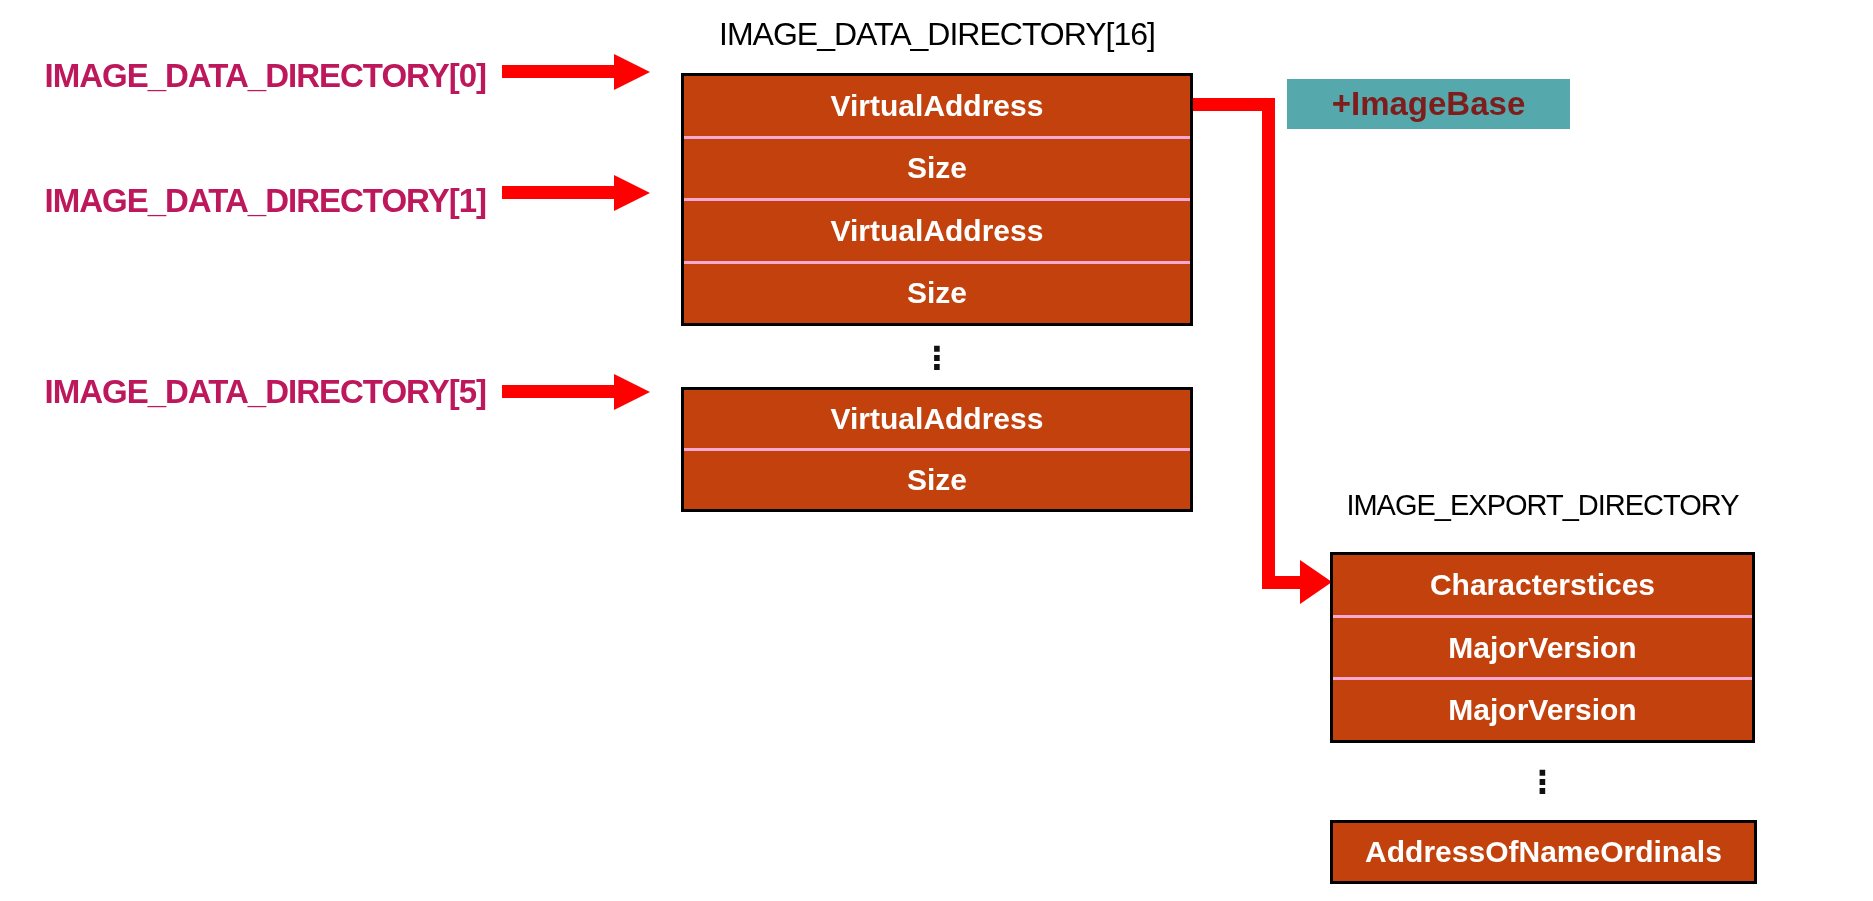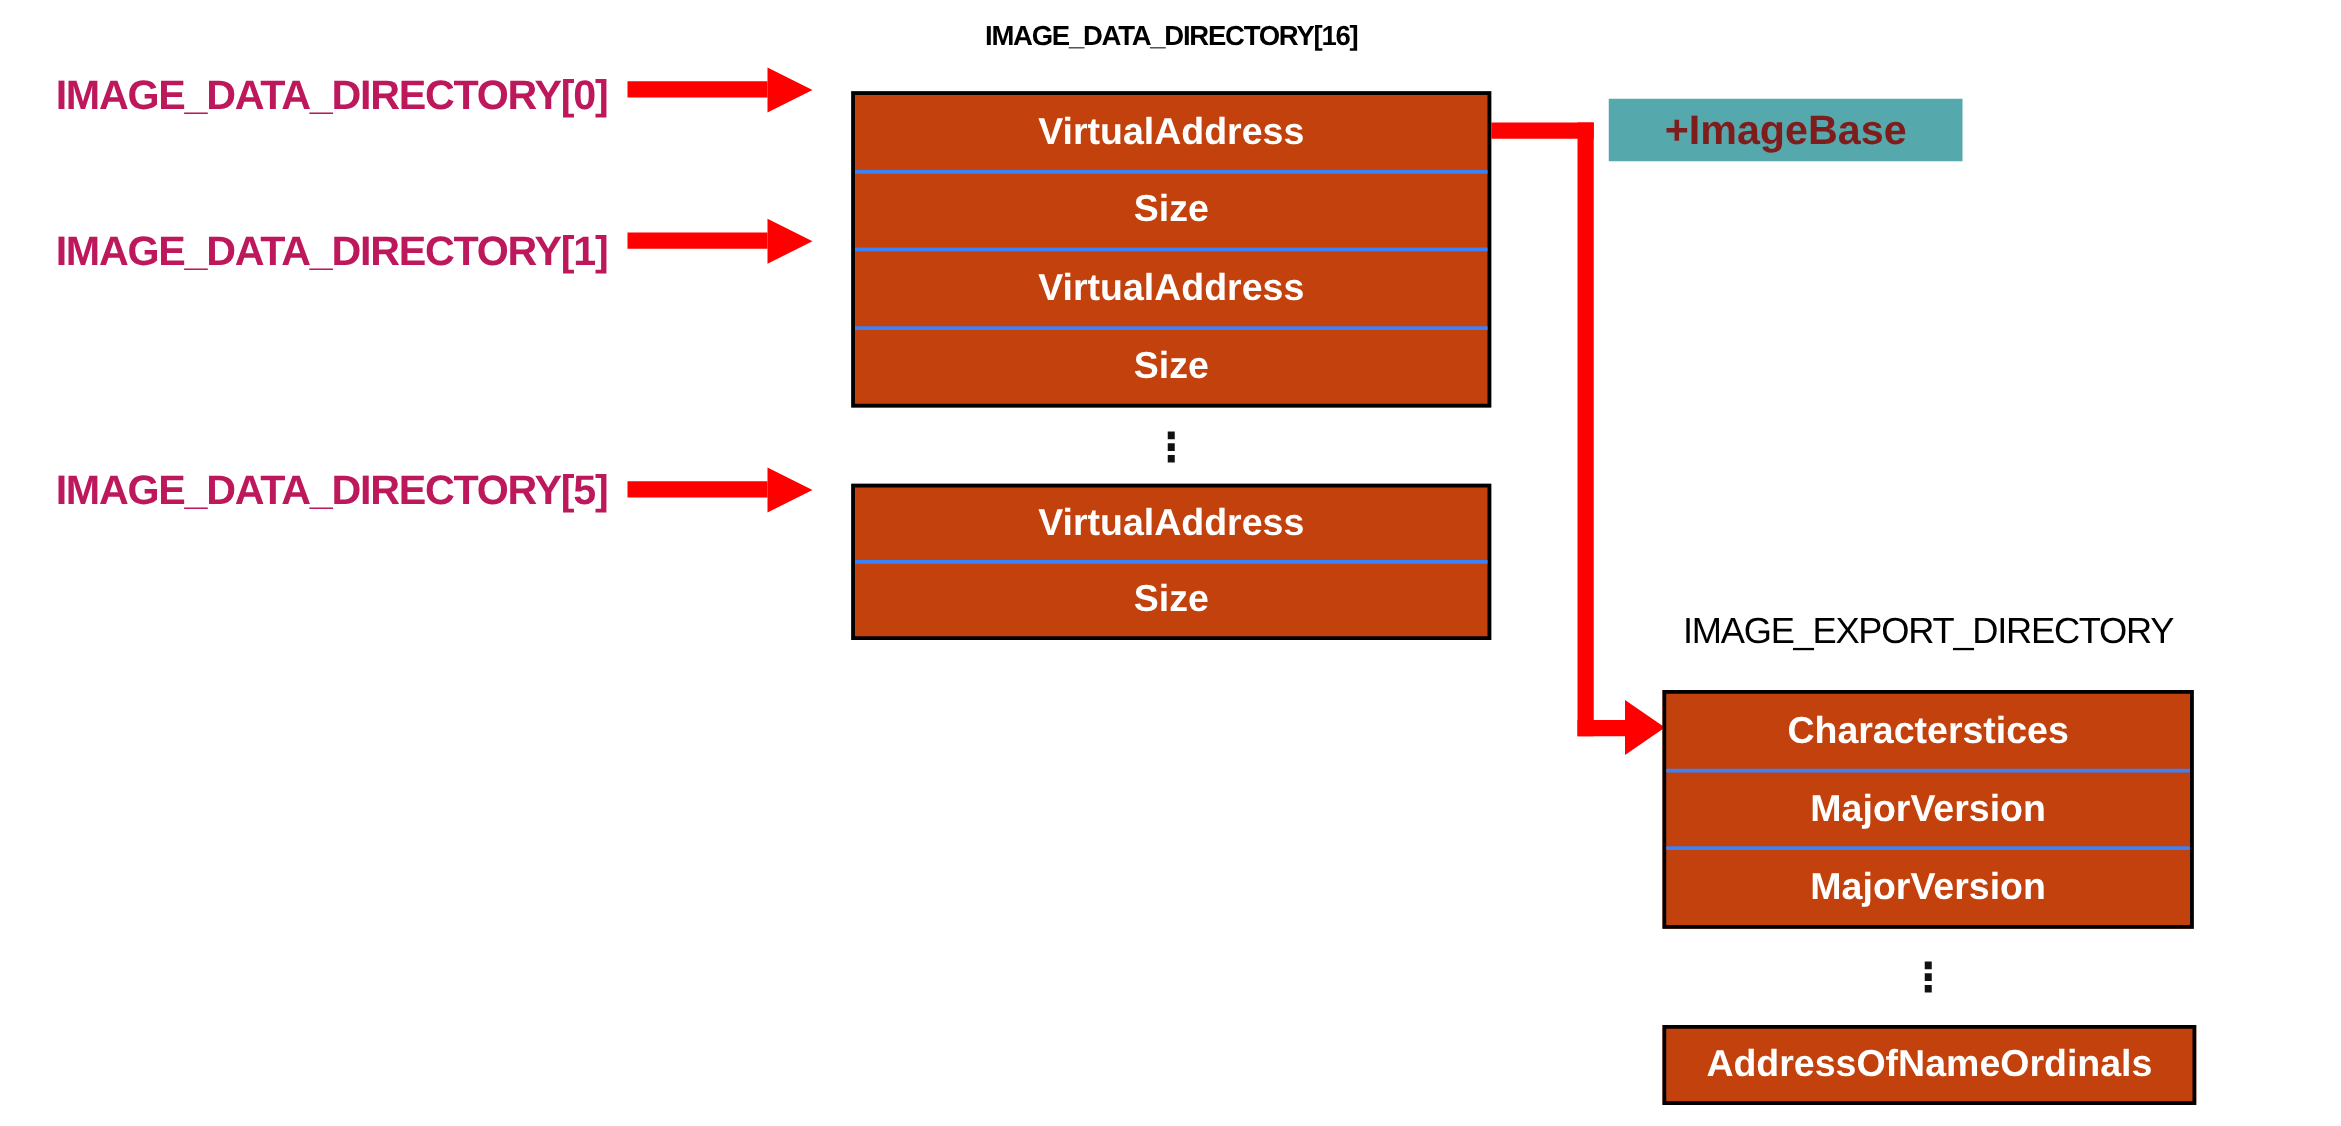--- a/index.html
+++ b/index.html
@@ -56,21 +56,21 @@
     flex-direction: column;
   }
   .struct-row {
     flex: 1;
     display: flex;
     align-items: center;
     justify-content: center;
     color: #ffffff;
     font-weight: bold;
     font-size: 30px;
-    border-top: 3px solid #3b82f6;
+    border-top: 3px solid #f9a8d4;
   }
   .struct-row:first-child { border-top: none; }
 
   .vdots {
     position: absolute;
     text-align: center;
     color: #111111;
     font-weight: bold;
     font-size: 32px;
     line-height: 44px;
@@ -107,21 +107,21 @@
   </div>
   <div>
     <div class="arrow-shaft" style="left:502px; top:186px; width:112px;"></div>
     <div class="arrow-head" style="left:614px; top:175px;"></div>
   </div>
   <div>
     <div class="arrow-shaft" style="left:502px; top:385px; width:112px;"></div>
     <div class="arrow-head" style="left:614px; top:374px;"></div>
   </div>
 
-  <div class="struct-title" style="left:681px; width:512px; top:16px; font-size:22px;font-weight:bold;">IMAGE_DATA_DIRECTORY[16]</div>
+  <div class="struct-title" style="left:681px; width:512px; top:16px; font-size:32px;">IMAGE_DATA_DIRECTORY[16]</div>
 
   <div class="struct-table" style="left:681px; top:73px; width:512px; height:253px;">
     <div class="struct-row">VirtualAddress</div>
     <div class="struct-row">Size</div>
     <div class="struct-row">VirtualAddress</div>
     <div class="struct-row">Size</div>
   </div>
 
   <div class="vdots" style="left:681px; width:512px; top:336px;">⋮</div>
 

